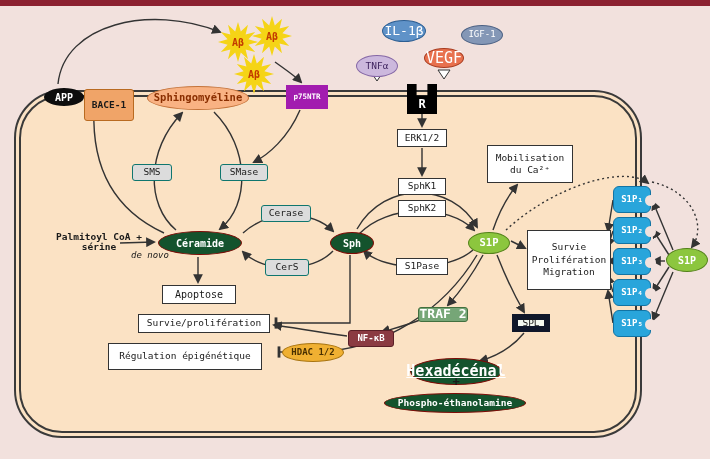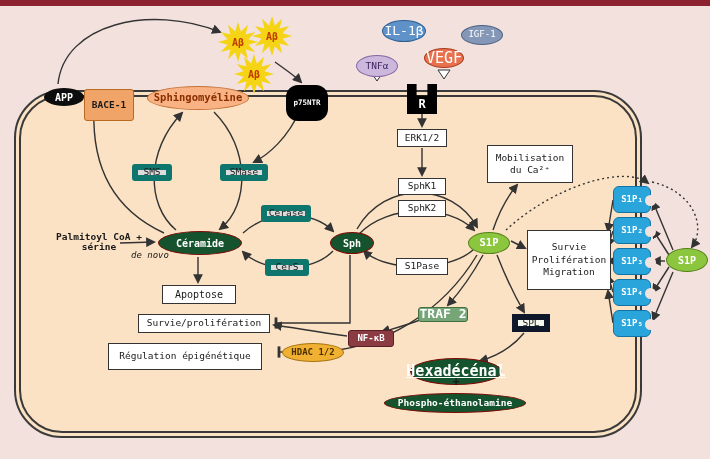--- a/index.html
+++ b/index.html
@@ -5,21 +5,21 @@
   html,body{margin:0;padding:0;}
   .stage{position:relative;width:710px;height:459px;background:#f2e1dd;overflow:hidden;
          font-family:"DejaVu Sans Mono","Liberation Mono",monospace;color:#1a1a1a;}
   .topbar{position:absolute;left:0;top:0;width:710px;height:6px;background:#8c2130;z-index:4;}
   .cell{position:absolute;left:14px;top:90px;width:628px;height:348px;border:7px double #3a3a3a;
         border-radius:48px;background:#fbe2c4;box-sizing:border-box;z-index:1;}
   svg.arrows{position:absolute;left:0;top:0;z-index:2;pointer-events:none;}
   .node{position:absolute;z-index:3;display:flex;align-items:center;justify-content:center;
         text-align:center;box-sizing:border-box;line-height:1.1;}
   .wbox{background:#fff;border:1px solid #333;font-size:9.5px;}
-  .gbox{background:#dcdcdc;border:6px solid #0f766e;border-radius:3px;font-size:9.5px;}
+  .gbox{background:#dcdcdc;border:1px solid #0f766e;border-radius:3px;font-size:9.5px;}
   .rell{background:#14532d;border:1.5px solid #7e0b06;border-radius:50%;color:#fff;font-weight:bold;font-size:10px;}
   .gell{background:#8cc63e;border:1.5px solid #55821c;border-radius:50%;color:#fff;font-weight:bold;font-size:10.5px;}
   .yell{background:#f0b032;border:1.5px solid #a87410;border-radius:50%;color:#4a3000;font-weight:bold;font-size:9px;}
   .star{background:#f5d416;color:#c33b00;font-weight:bold;font-size:10px;
         clip-path:polygon(50% 0%,57% 24%,75% 7%,69% 31%,93% 25%,76% 43%,100% 50%,76% 57%,93% 75%,69% 69%,75% 93%,57% 76%,50% 100%,43% 76%,25% 93%,31% 69%,7% 75%,24% 57%,0% 50%,24% 43%,7% 25%,31% 31%,25% 7%,43% 24%);}
   .s1pr{background:#29a5db;border:1.5px solid #1274a4;border-radius:6px;color:#fff;font-weight:bold;font-size:9px;}
   .s1pr .notch{position:absolute;right:-6px;top:8px;width:11px;height:11px;border-radius:50%;background:#f2e1dd;}
 </style>
 </head>
 <body>
@@ -77,21 +77,21 @@
       <path d="M 613,323 L 608,291" marker-end="url(#arr)"></path>
     </g>
     <g stroke="#333" stroke-width="1" fill="#fff">
       <path d="M 371,72 L 383,72 L 377,81 Z"></path>
       <path d="M 438,70 L 450,70 L 444,79 Z"></path>
     </g>
   </svg>
 
   <div class="node" style="left:44px;top:88px;width:40px;height:18px;background:#0d0d0d;color:#fff;border-radius:50%;font-size:10px;font-weight:bold;">APP</div>
   <div class="node" style="left:84px;top:89px;width:50px;height:32px;background:#f0a468;border:1px solid #b96a20;border-radius:3px;font-size:9.5px;font-weight:bold;">BACE-1</div>
-  <div class="node" style="left:286px;top:85px;width:42px;height:36px;background:#000000;color:#fff;font-size:7.5px;font-weight:bold;border-radius:12px;">p75NTR</div>
+  <div class="node" style="left:286px;top:85px;width:42px;height:24px;background:#a21caf;color:#fff;font-size:7.5px;font-weight:bold;border-radius:0;">p75NTR</div>
   <div class="node" style="left:407px;top:84px;width:30px;height:30px;background:#000;color:#fff;font-size:12px;font-weight:bold;align-items:flex-end;padding-bottom:3px;clip-path:polygon(0 0,32% 0,32% 38%,68% 38%,68% 0,100% 0,100% 100%,0 100%);">R</div>
 
   <div class="node" style="left:356px;top:55px;width:42px;height:22px;background:#ccb8dd;border:1px solid #8668a6;border-radius:50%;color:#3f2460;font-size:9.5px;">TNFα</div>
   <div class="node" style="left:382px;top:20px;width:44px;height:22px;background:#5f92c8;border:1px solid #2d5e92;border-radius:50%;color:#fff;font-size:13px;">IL-1β</div>
   <div class="node" style="left:424px;top:48px;width:40px;height:20px;background:#e8714e;border:1px solid #a83c20;border-radius:50%;color:#fff;font-size:15px;">VEGF</div>
   <div class="node" style="left:461px;top:25px;width:42px;height:20px;background:#8497b6;border:1px solid #4d6284;border-radius:50%;color:#fff;font-size:9px;">IGF-1</div>
 
   <div class="node star" style="left:218px;top:22px;width:40px;height:40px;">Aβ</div>
   <div class="node star" style="left:252px;top:16px;width:40px;height:40px;">Aβ</div>
   <div class="node star" style="left:234px;top:54px;width:40px;height:40px;">Aβ</div>

